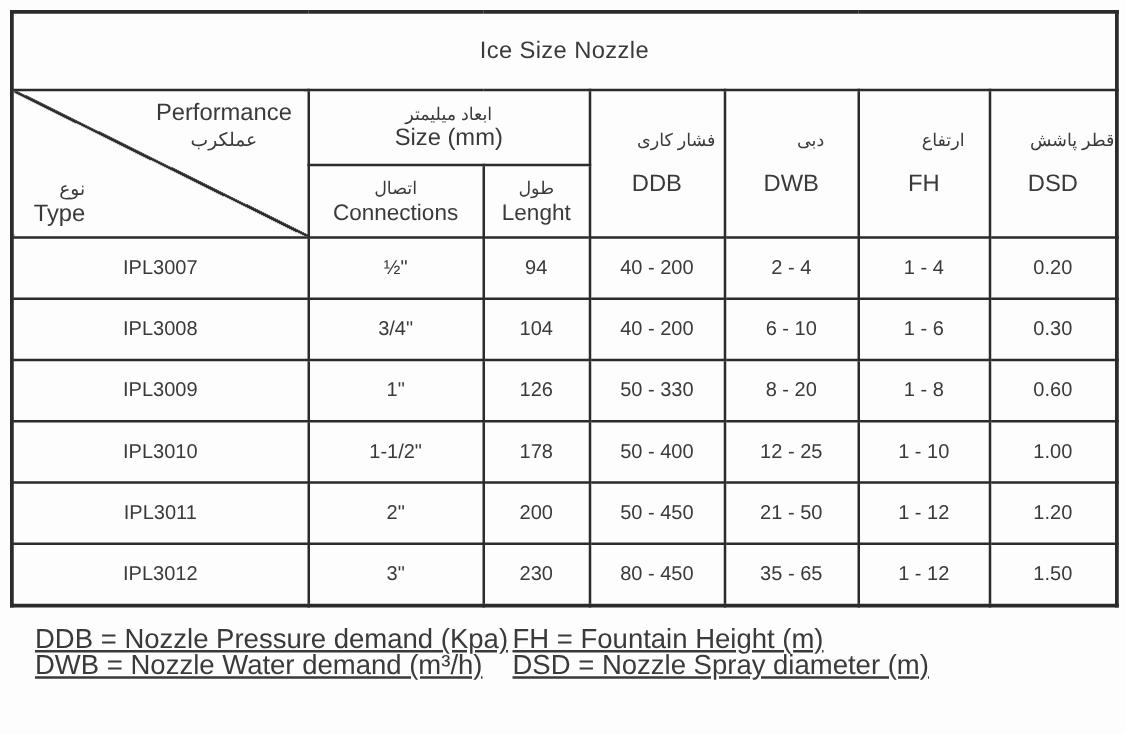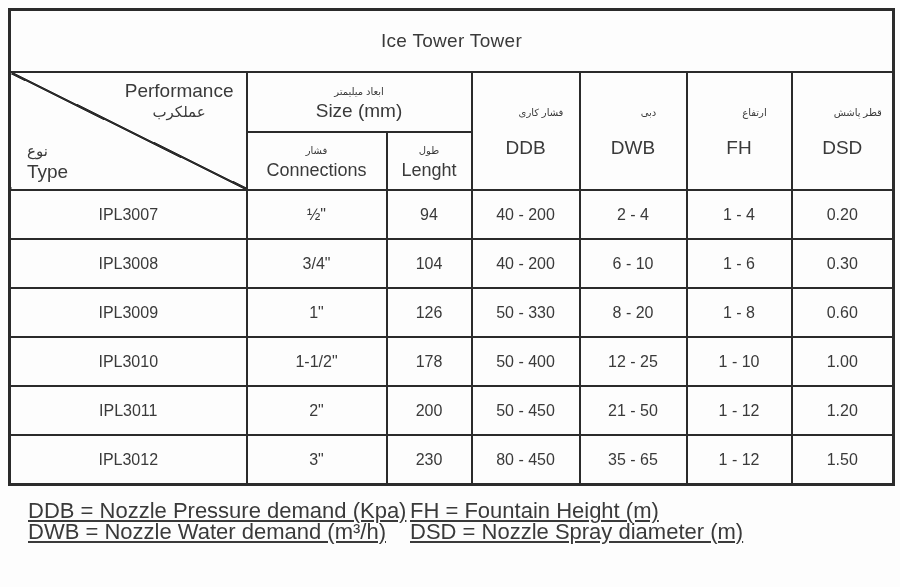--- a/index.html
+++ b/index.html
@@ -33,27 +33,27 @@
     background:linear-gradient(to top right,
       transparent calc(50% - 1.2px),
       #2b2b2b calc(50% - 1.2px),
       #2b2b2b calc(50% + 1.2px),
       transparent calc(50% + 1.2px));
     margin-top:15px;
   }
   .diag-top { position:absolute; top:7px; right:12px; text-align:center; }
   .diag-top .en { font-size:19px; }
   .diag-top .fa { font-size:15px; direction:rtl; margin-top:1px; }
-  .diag-bottom { position:absolute; left:16px; bottom:6px; text-align:left; }
+  .diag-bottom { position:absolute; left:16px; bottom:6px; text-align:right; }
   .diag-bottom .fa { font-size:15px; direction:rtl; }
   .diag-bottom .en { font-size:19px; margin-top:1px; }
 
   .hdr-row1 td { height:58px; }
   .hdr-row2 td { height:56px; }
-  .fa-line { font-size:10px; direction:rtl; line-height:17px; }
+  .fa-line { font-size:14px; direction:rtl; line-height:17px; }
   .en-line { font-size:19px; line-height:22px; }
   .en-line.sub { font-size:18px; }
   .metric-cell .fa-line { margin-bottom:16px;padding-left:31px; }
 
   .data-row td { height:47px; font-size:16px; }
 
   .footnotes {
     position:absolute; left:28px; top:501px; width:882px;
     font-size:22px; line-height:20.5px;text-decoration:underline;
   }
@@ -71,21 +71,21 @@
         <col style="width:140px">
         <col style="width:85px">
       <col style="width:108px">
         <col style="width:107px">
         <col style="width:105px">
         <col style="width:102px">
     </colgroup>
 
     <tbody>
         <tr>
-      <td colspan="7" class="title-cell">Ice Tower Tower</td>
+      <td colspan="7" class="title-cell">Ice Size Nozzle</td>
     </tr>
 
     <tr class="hdr-row1">
       <td rowspan="2" class="diag-cell">
         <div class="diag-top">
           <div class="en">Performance</div>
           <div class="fa">عملکرب</div>
         </div>
         <div class="diag-bottom">
           <div class="fa">نوع</div>
@@ -109,21 +109,21 @@
         <div class="en-line">FH</div>
       </td>
       <td rowspan="2" class="metric-cell">
         <div class="fa-line">قطر پاشش</div>
         <div class="en-line">DSD</div>
       </td>
     </tr>
 
     <tr class="hdr-row2">
       <td>
-        <div class="fa-line">فشار</div>
+        <div class="fa-line">اتصال</div>
         <div class="en-line sub">Connections</div>
       </td>
       <td>
         <div class="fa-line">طول</div>
         <div class="en-line sub">Lenght</div>
       </td>
     </tr>
 
     </tbody>
       <tbody>

